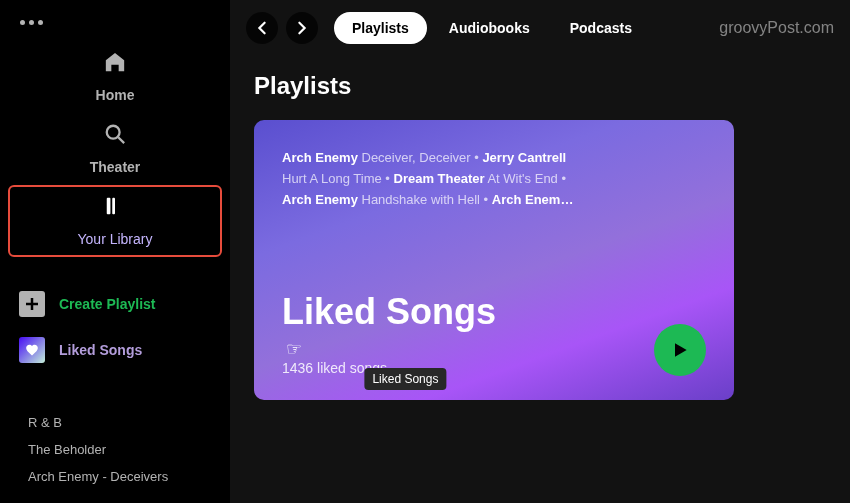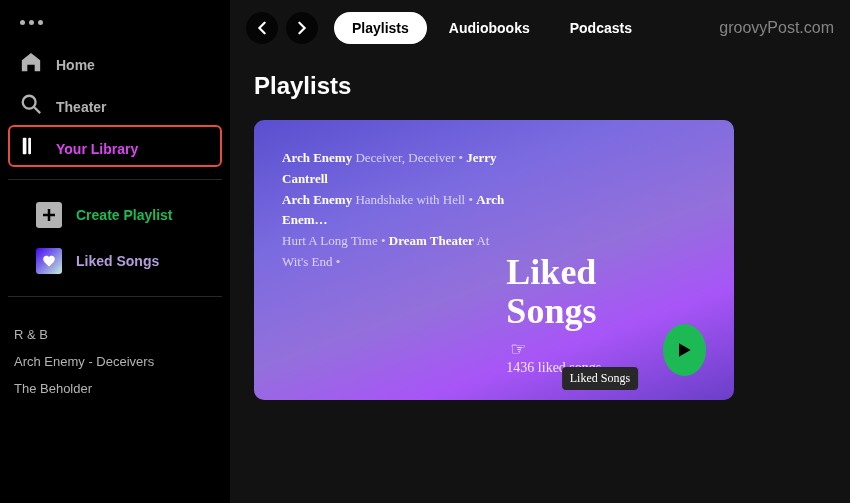--- a/index.html
+++ b/index.html
@@ -35,28 +35,29 @@
       background: #b3b3b3;
       border-radius: 50%;
     }
 
     .sidebar-nav {
       padding: 0 8px;
     }
 
     .nav-item {
       display: flex;
-      align-items: flex-end;
+      align-items: center;
       gap: 14px;
       padding: 10px 12px;
       border-radius: 6px;
       cursor: pointer;
       color: #b3b3b3;
       font-size: 14px;
       font-weight: 600;
+      flex-direction: column;
     }
     .nav-item.your-library {
       color: #fff;
       outline: 2px solid #e74c3c;
       outline-offset: -2px;
     }
 
     .nav-icon {
       width: 22px;
       height: 22px;
@@ -65,21 +66,21 @@
       justify-content: center;
     }
 
     .sidebar-divider {
       height: 1px;
       background: #282828;
       margin: 12px 8px;
     }
 
     .sidebar-actions {
-      padding: 0 24px;
+      padding: 0 7px;
     }
 
     .action-item {
       display: flex;
       align-items: center;
       gap: 14px;
       padding: 10px 12px;
       cursor: pointer;
       color: #b3b3b3;
       font-size: 14px;
@@ -107,21 +108,21 @@
       background: linear-gradient(135deg, #450af5, #c4efd9);
       border-radius: 3px;
       display: flex;
       align-items: center;
       justify-content: center;
       color: #fff;
       font-size: 14px;
     }
 
     .sidebar-playlists {
-      padding: 8px 14px;
+      padding: 8px 28px;
       margin-top: 4px;
     }
 
     .playlist-item {
       padding: 6px 0;
       color: #b3b3b3;
       font-size: 13px;
       cursor: pointer;
     }
 
@@ -205,24 +206,23 @@
     
     .liked-songs-card {
       width: 100%;
       max-width: 480px;
       height: 280px;
       border-radius: 10px;
       background: linear-gradient(160deg, #5a4fcf 0%, #7b6be0 30%, #9370db 55%, #a855f7 75%, #6a3fc8 100%);
       position: relative;
       padding: 28px 28px 24px 28px;
       display: flex;
-      flex-direction: row;
+      flex-direction: column;
       justify-content: space-between;
       overflow: hidden;
-      font-family: Liberation Serif, serif;
     }
 
     .card-tracks {
       font-size: 13px;
       line-height: 1.6;
       color: rgba(255,255,255,0.85);
     }
 
     .card-tracks .bold { font-weight: 700; color: #fff; }
     .card-tracks .light { color: rgba(255,255,255,0.7); }
@@ -323,21 +323,21 @@
     </div>
 
     <div class="nav-item your-library">
       <div class="nav-icon">
         <svg width="22" height="22" viewBox="0 0 24 24" fill="#fff">
           <rect x="3" y="3" width="4" height="18" rx="1"></rect>
           <rect x="9" y="3" width="3" height="18" rx="1"></rect>
           <path d="M15 3l6 18M17 3l-2 0"></path>
         </svg>
       </div>
-      <span style="font-weight:700; color:#d946ef;">Your Library</span>
+      <span style="font-weight:400; color:#c4b5fd;">Your Library</span>
     </div>
   </div>
 
   <div class="sidebar-divider"></div>
 
   <div class="sidebar-actions">
 
     <div class="action-item create">
       <div class="create-icon">
         <svg width="14" height="14" viewBox="0 0 14 14" fill="#000">
@@ -355,22 +355,22 @@
         </svg>
       </div>
       <span style="color:#b39ddb;">Liked Songs</span>
     </div>
   </div>
 
   <div class="sidebar-divider"></div>
 
   <div class="sidebar-playlists">
     <div class="playlist-item">R &amp; B</div>
+    <div class="playlist-item">The Beholder</div>
     <div class="playlist-item">Arch Enemy - Deceivers</div>
-    <div class="playlist-item">The Beholder</div>
   </div>
 </nav>
 
 <div class="main">
 
   <div class="topbar">
     <button class="nav-btn">
       <svg width="10" height="14" viewBox="0 0 10 16" fill="#fff">
         <path d="M8 2L2 8l6 6" stroke="#fff" stroke-width="2.5" fill="none" stroke-linecap="round"></path>
       </svg>
@@ -394,28 +394,28 @@
     <h2 class="section-title">Playlists</h2>
 
     <div class="liked-songs-card">
       <div class="card-tracks">
         <div>
           <span class="bold">Arch Enemy</span>
           <span class="light"> Deceiver, Deceiver • </span>
           <span class="bold">Jerry Cantrell</span>
         </div>
         <div>
+          <span class="light">Hurt A Long Time • </span>
+          <span class="bold">Dream Theater</span>
+          <span class="light"> At Wit's End •</span>
+        </div>
+        <div>
           <span class="bold">Arch Enemy</span>
           <span class="light"> Handshake with Hell • </span>
           <span class="bold">Arch Enem…</span>
-        </div>
-        <div>
-          <span class="light">Hurt A Long Time • </span>
-          <span class="bold">Dream Theater</span>
-          <span class="light"> At Wit's End •</span>
         </div>
       </div>
 
       <div class="card-bottom">
         <div class="card-info">
           <div class="tooltip-wrapper">
             <div class="card-title">Liked Songs</div>
             <span class="cursor-icon">☞</span>
             <div class="tooltip">Liked Songs</div>
           </div>

